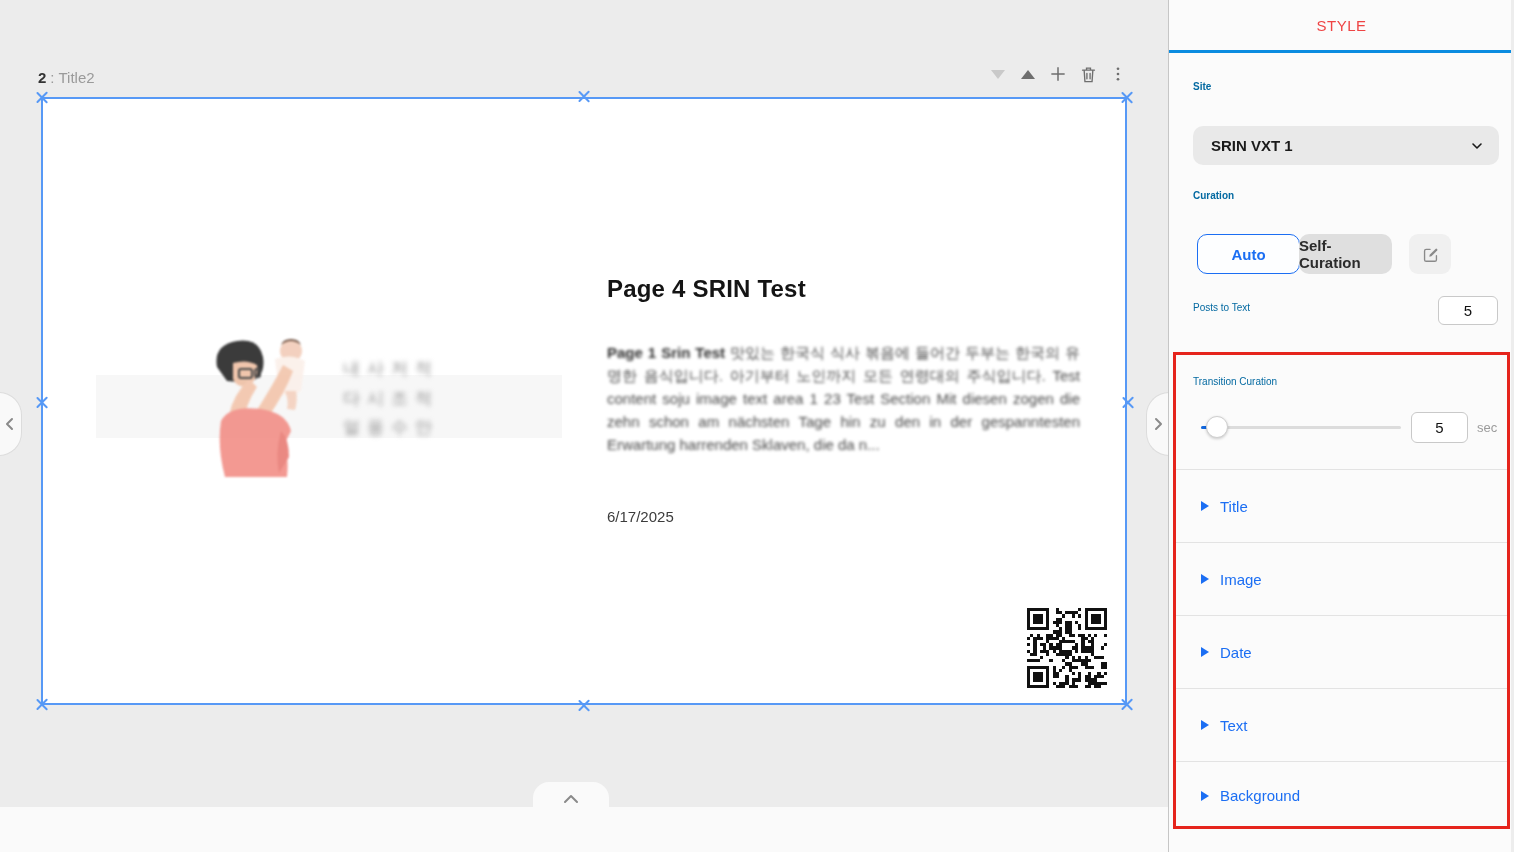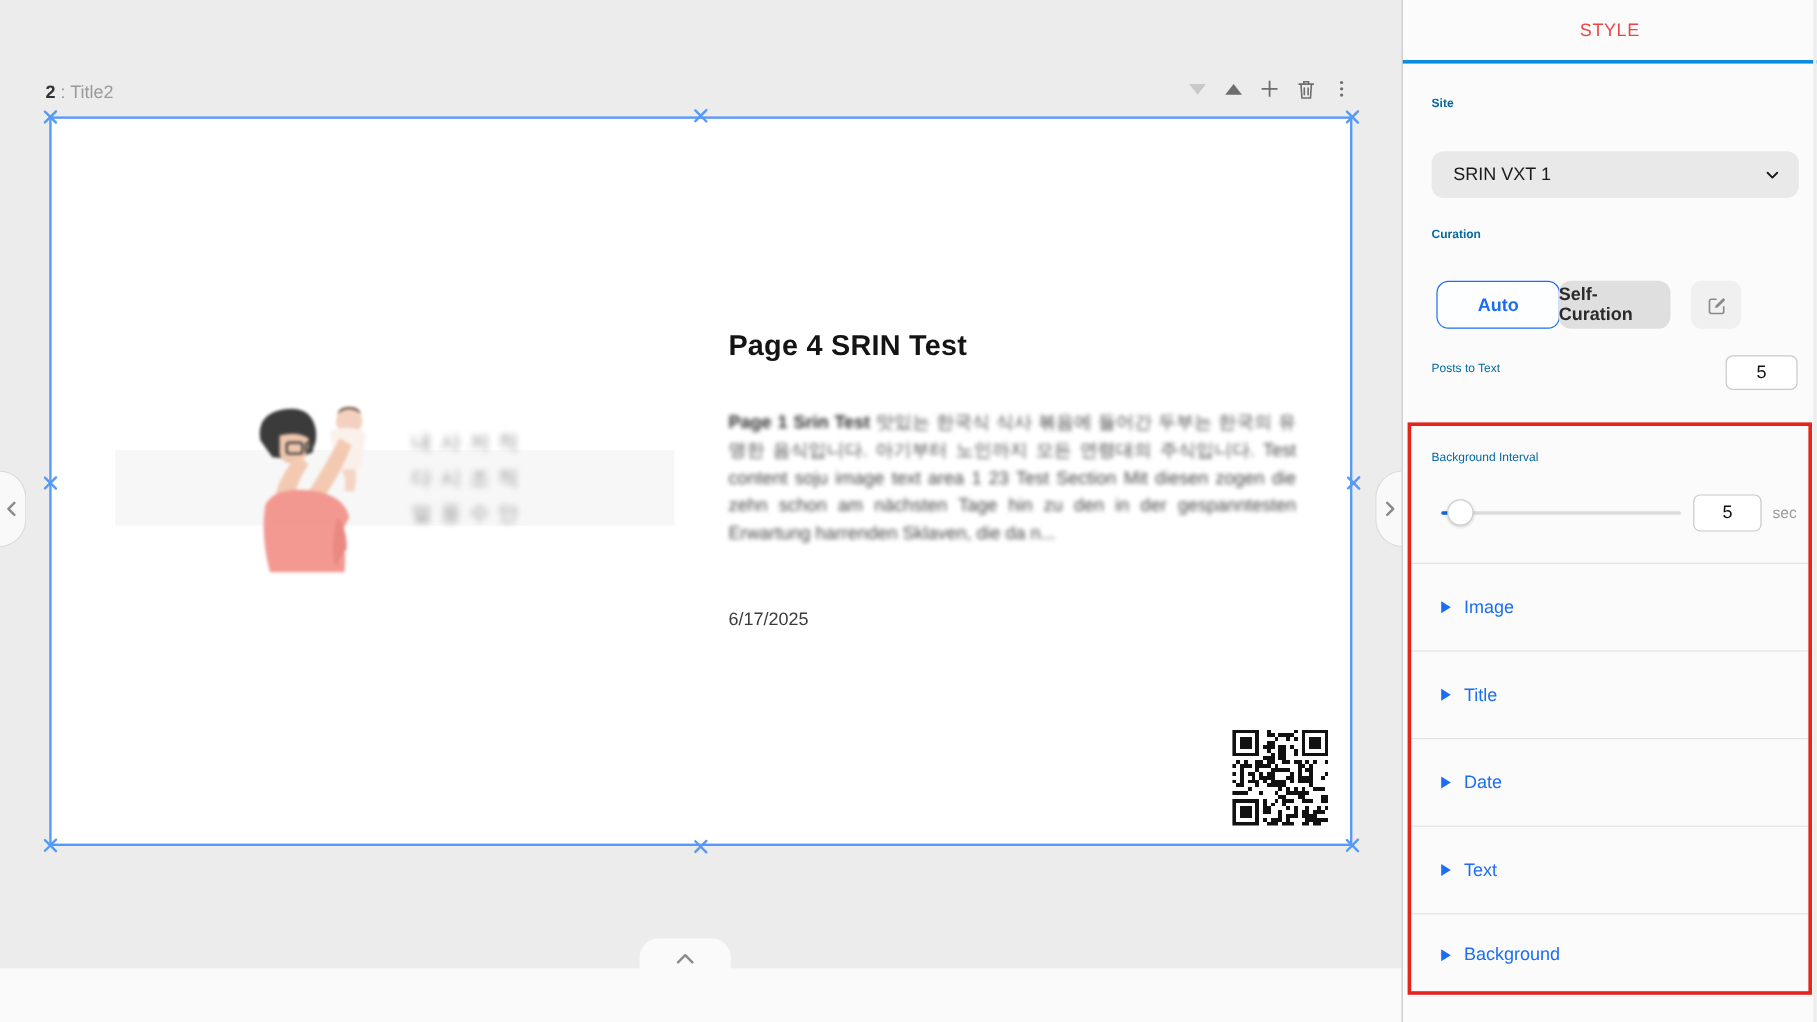--- a/index.html
+++ b/index.html
@@ -42,21 +42,21 @@
   .bottom-bar { position:absolute; left:0; top:807px; width:1168px; height:45px; background:#FAFAFA; }
   .bottom-tab { position:absolute; left:533px; top:782px; width:76px; height:26px; background:#FAFAFA; border-radius:16px 16px 0 0; display:flex; align-items:flex-end; justify-content:center; padding-bottom:4px; cursor:pointer; }
 
   
   .style-panel { position:absolute; left:1168px; top:0; width:346px; height:852px; background:#FBFBFB; border-left:1px solid #C6C6C6; }
   .panel-tabbar { position:absolute; left:0; top:0; width:100%; height:53px; border-bottom:3px solid #0B8CE0; display:flex; align-items:center; justify-content:center; }
   .panel-tab { font-size:15px; font-weight:normal; letter-spacing:.5px; color:#ef4444; cursor:pointer; }
 
   .field-label { position:absolute; font-size:10px; font-weight:bold; color:#0369a1; }
   .site-select { position:absolute; left:24px; top:126px; width:306px; height:39px; background:#E9E9E9; border-radius:10px; display:flex; align-items:center; padding:0 14px 0 18px; cursor:pointer; }
-  .site-select .val { flex:1; font-size:15px; font-weight:normal; color:#1a1a1a; }
+  .site-select .val { flex:1; font-size:15px; font-weight:bold; color:#1a1a1a; }
 
   .btn-auto { position:absolute; left:28px; top:234px; width:103px; height:40px; border:1.5px solid #1B6EF3; border-radius:10px; background:#FDFEFF; color:#1B6EF3; font-size:15px; font-weight:bold; display:flex; align-items:center; justify-content:center; cursor:pointer; }
   .btn-self { position:absolute; left:130px; top:234px; width:93px; height:40px; border-radius:10px; background:#DFDFDF; color:#2B2B2B; font-size:15px; font-weight:bold; display:flex; align-items:center; justify-content:center; cursor:pointer; }
   .btn-edit { position:absolute; left:240px; top:234px; width:42px; height:40px; border-radius:9px; background:#F0F0F0; display:flex; align-items:center; justify-content:center; cursor:pointer; }
 
   .input-box { position:absolute; background:#fff; border:1px solid #C9C9C9; border-radius:6px; font-size:15px; color:#111; text-align:center; font-family:"Liberation Sans",sans-serif; }
   .posts-input { left:269px; top:296px; width:60px; height:29px; }
   .interval-input { left:242px; top:412px; width:57px; height:31px; }
   .unit-label { position:absolute; left:308px; top:420px; font-size:13px; color:#9B9B9B; }
 
@@ -424,36 +424,36 @@
     <div class="btn-edit">
       <svg width="19" height="19" viewBox="0 0 24 24">
         <path d="M19.5 13.5v5A2 2 0 0 1 17.5 20.5h-11a2 2 0 0 1-2-2v-11a2 2 0 0 1 2-2h5" fill="none" stroke="#8A8A8A" stroke-width="1.7" stroke-linecap="round"></path>
         <path d="M10.5 14.8l2.6-.5 7.3-7.3a1.5 1.5 0 0 0-2.1-2.1l-7.3 7.3z" fill="#8A8A8A"></path>
       </svg>
     </div>
 
     <div class="field-label" style="left:24px;top:302px;font-weight:normal">Posts to Text</div>
     <input class="input-box posts-input" value="5" style="">
 
-    <div class="field-label" style="left:24px;top:376px;font-weight:normal">Background Interval</div>
+    <div class="field-label" style="left:24px;top:376px;font-weight:normal">Transition Curation</div>
     <div class="interval-slider">
       <div class="fill"></div>
       <div class="thumb"></div>
     </div>
     <input class="input-box interval-input" value="5" style="">
     <div class="unit-label">sec</div>
 
     <div class="accordion">
       <div class="acc-row">
         <span class="acc-caret"></span>
-        <span class="acc-label">Image</span>
+        <span class="acc-label">Title</span>
       </div>
       <div class="acc-row">
         <span class="acc-caret"></span>
-        <span class="acc-label">Title</span>
+        <span class="acc-label">Image</span>
       </div>
       <div class="acc-row">
         <span class="acc-caret"></span>
         <span class="acc-label">Date</span>
       </div>
       <div class="acc-row">
         <span class="acc-caret"></span>
         <span class="acc-label">Text</span>
       </div>
       <div class="acc-row">

